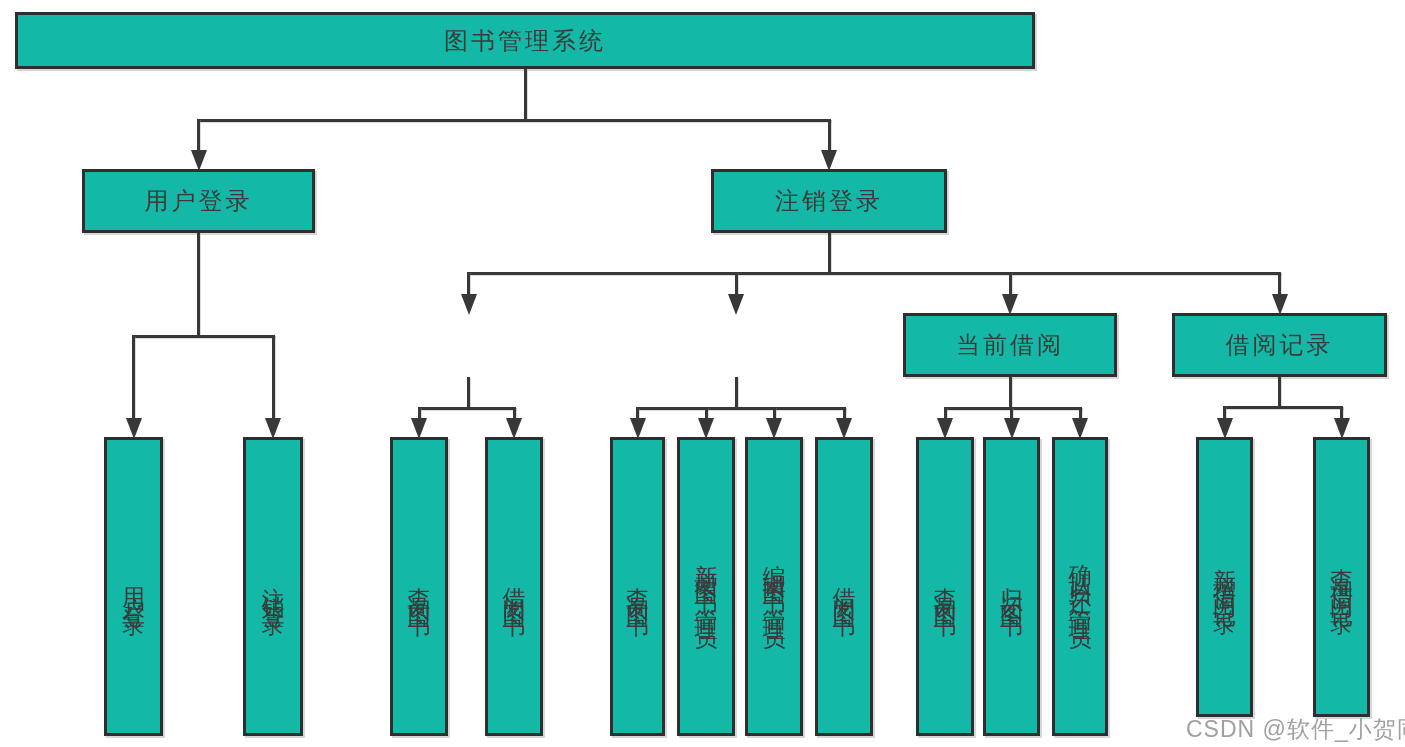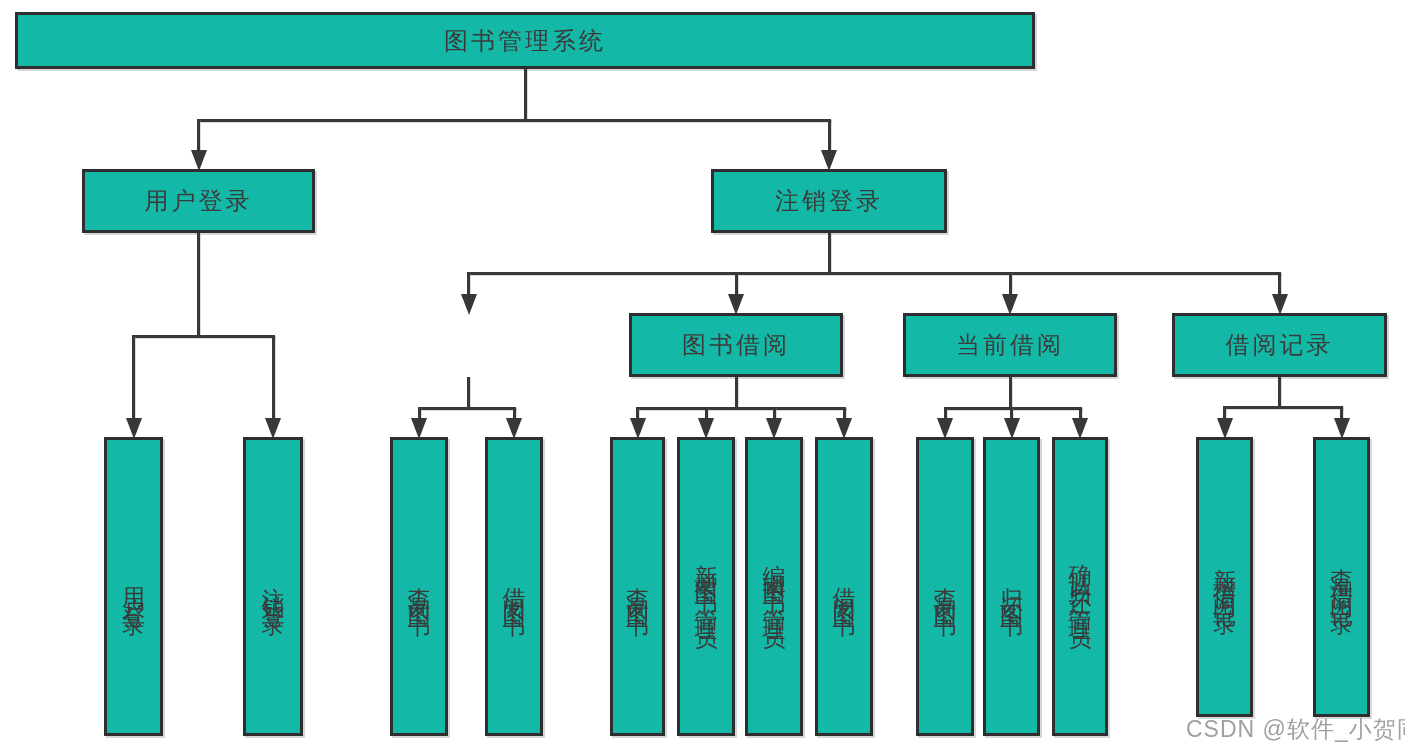--- a/index.html
+++ b/index.html
@@ -63,23 +63,20 @@
 <div id="canvas">
   <div class="watermark">CSDN @软件_小贺同学</div>
 <div class="node h" style="left: 15px; top: 12px; width: 1020px; height: 57px;">
       <span>图书管理系统</span>
     </div>
     <div class="node h" style="left: 82px; top: 169px; width: 233px; height: 64px;">
       <span>用户登录</span>
     </div>
     <div class="node h" style="left: 711px; top: 169px; width: 236px; height: 64px;">
       <span>注销登录</span>
-    </div>
-    <div class="node h" style="left: 629px; top: 313px; width: 214px; height: 64px;">
-      <span>图书借阅</span>
     </div>
     <div class="node h" style="left: 903px; top: 313px; width: 214px; height: 64px; text-align: right;">
       <span>当前借阅</span>
     </div>
     <div class="node h" style="left: 1172px; top: 313px; width: 215px; height: 64px;">
       <span>借阅记录</span>
     </div>
     <div class="node v" style="left: 104px; top: 437px; width: 59px; height: 299px;">
       <span>用户登录</span>
     </div>

